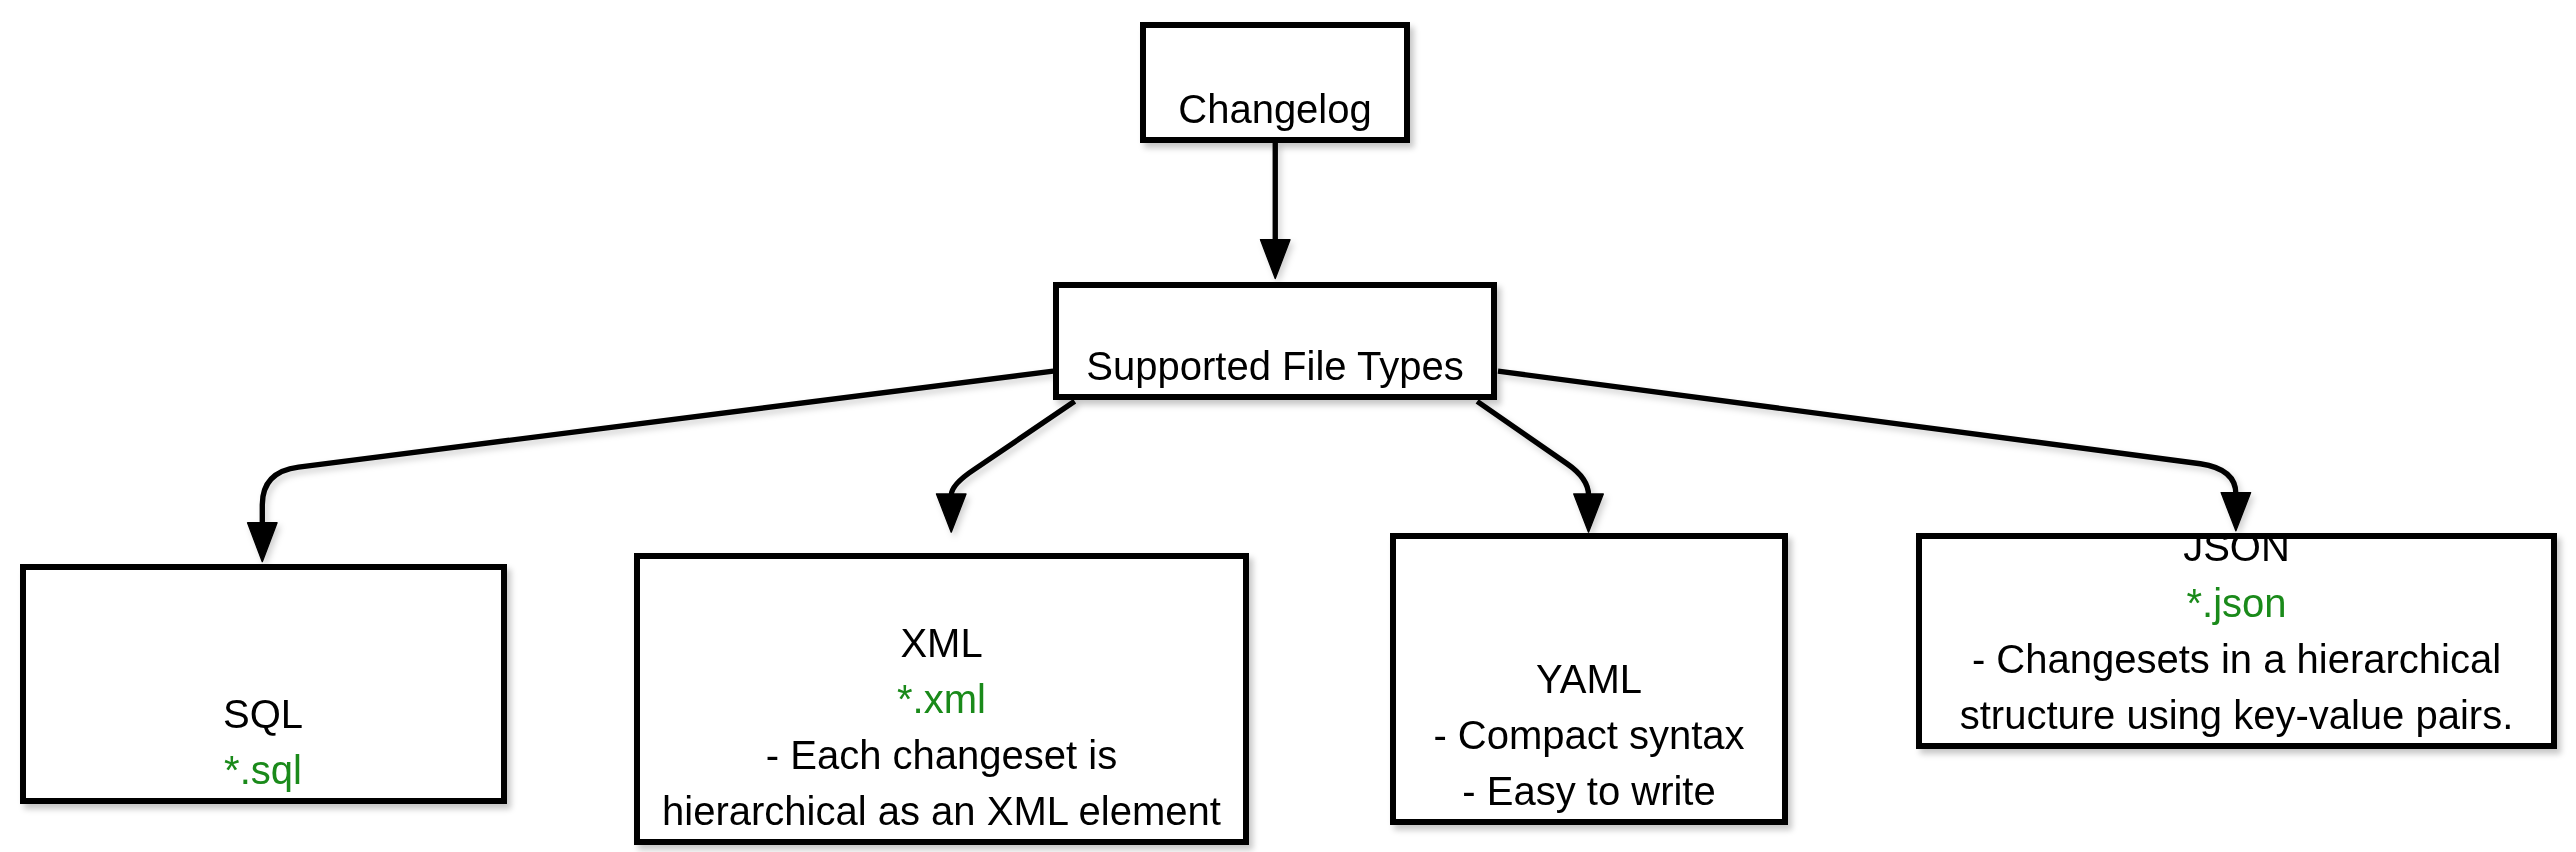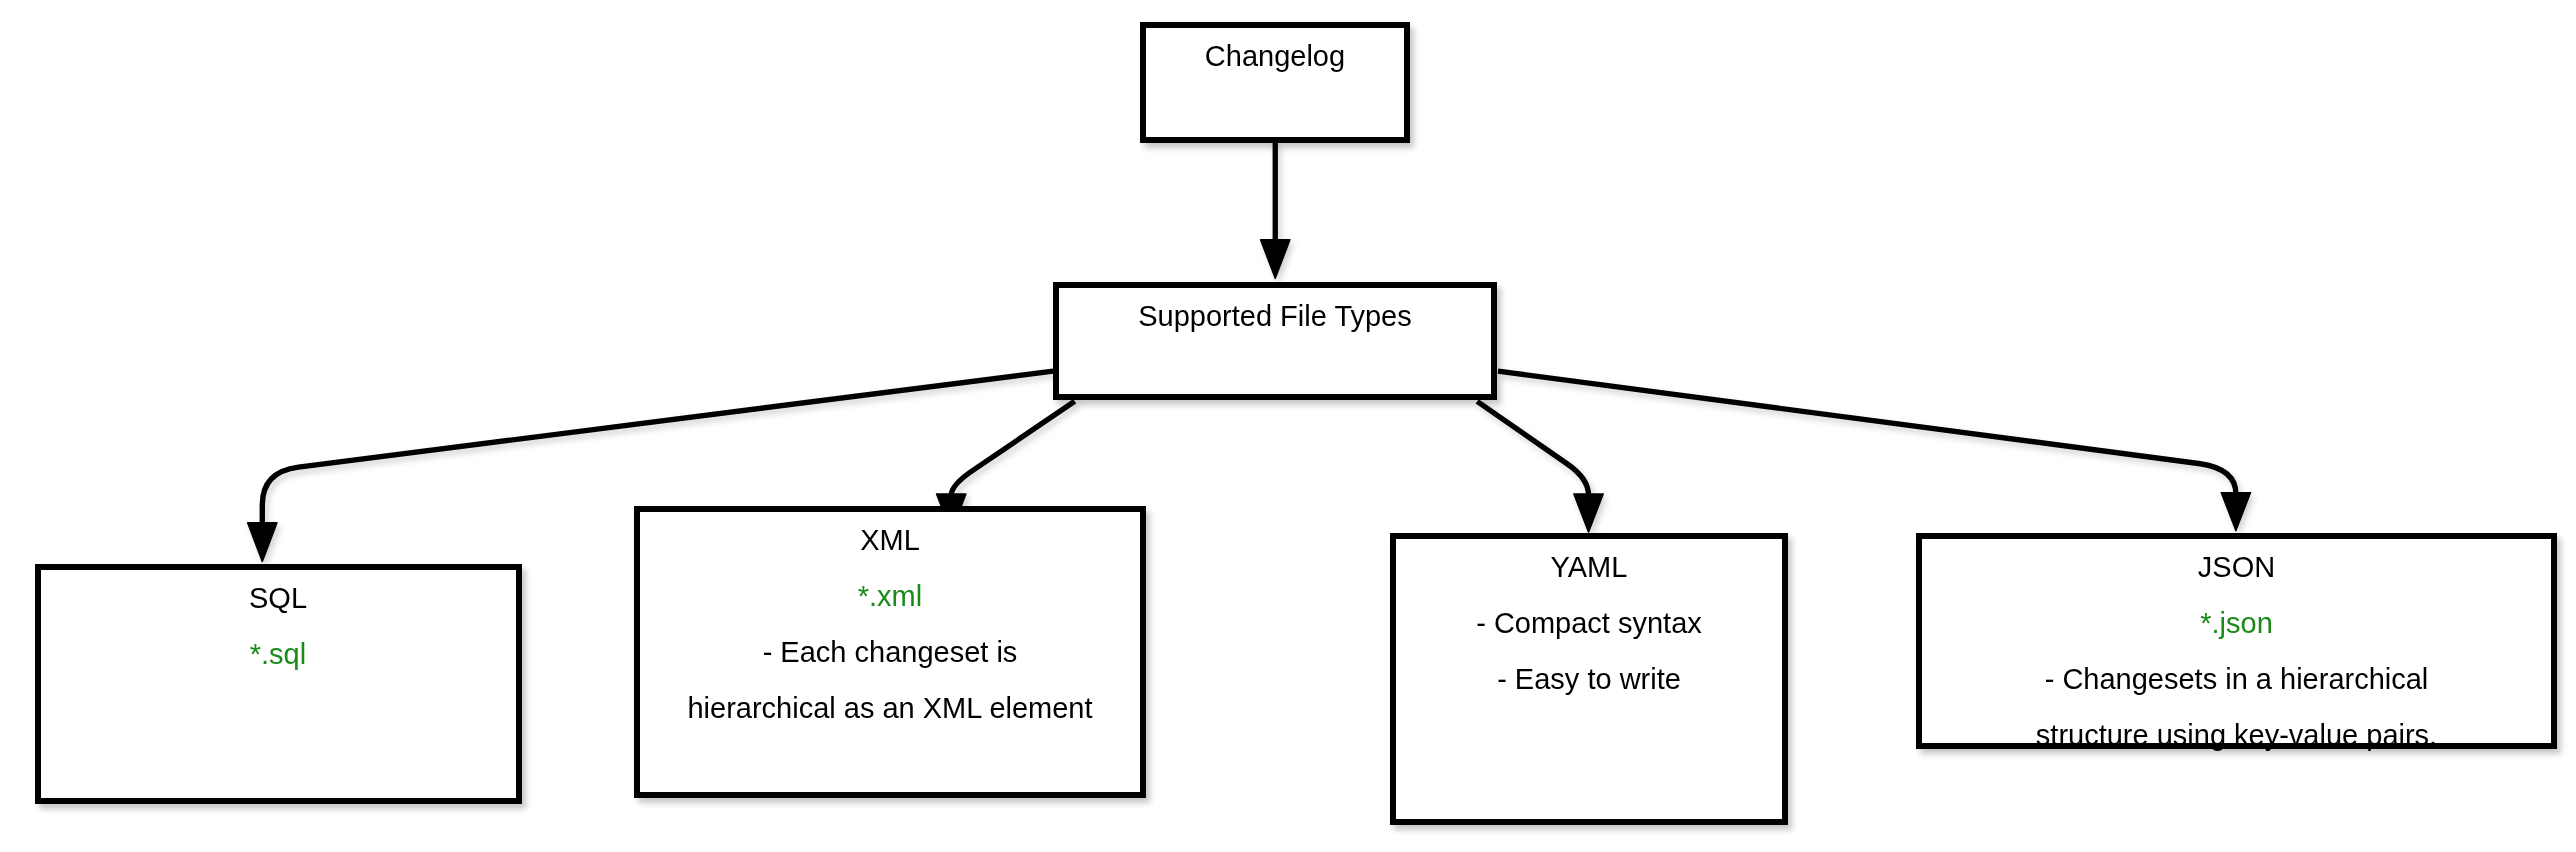--- a/index.html
+++ b/index.html
@@ -36,34 +36,34 @@
     stroke-width: 2;
     stroke-linejoin: round;
   }
   .node {
     position: absolute;
     box-sizing: border-box;
     background: #ffffff;
     border: 6px solid #000000;
     box-shadow: 4px 4.7px 6px rgba(0,0,0,0.22);
     display: flex;
-    align-items: flex-start;
+    align-items: flex-end;
     justify-content: center;
     text-align: center;
-    font-size: 29px;
+    font-size: 40px;
     line-height: 56px;
   }
   .node .lines { width: 100%; }
   .node .line { white-space: nowrap; }
   .ext { color: var(--ext-green, #1a8a1a); }
 
   #node-changelog { left: 1140px; top:  21.5px; width: 270px; height: 121px; }
   #node-hub       { left: 1053px; top: 282px; width: 444px; height: 118px; }
-  #node-sql       { left:   19.5px; top: 564px; width: 487px; height: 240px; margin-left: 15px; }
-  #node-xml       { left:  634px; top: 506px; width: 512px; height: 292px; }
+  #node-sql       { left:   19.5px; top: 564px; width: 487px; height: 240px; }
+  #node-xml       { left:  634px; top: 553px; width: 615px; height: 292px; }
   #node-yaml      { left: 1390px; top: 533px; width: 398px; height: 292px; }
   #node-json      { left: 1916px; top: 533px; width: 641px; height: 216px; }
 </style>
 </head>
 <body>
 
 <div id="canvas">
 
   <svg id="connectors" viewBox="0 0 3840 1271" xmlns="http://www.w3.org/2000/svg">
 

